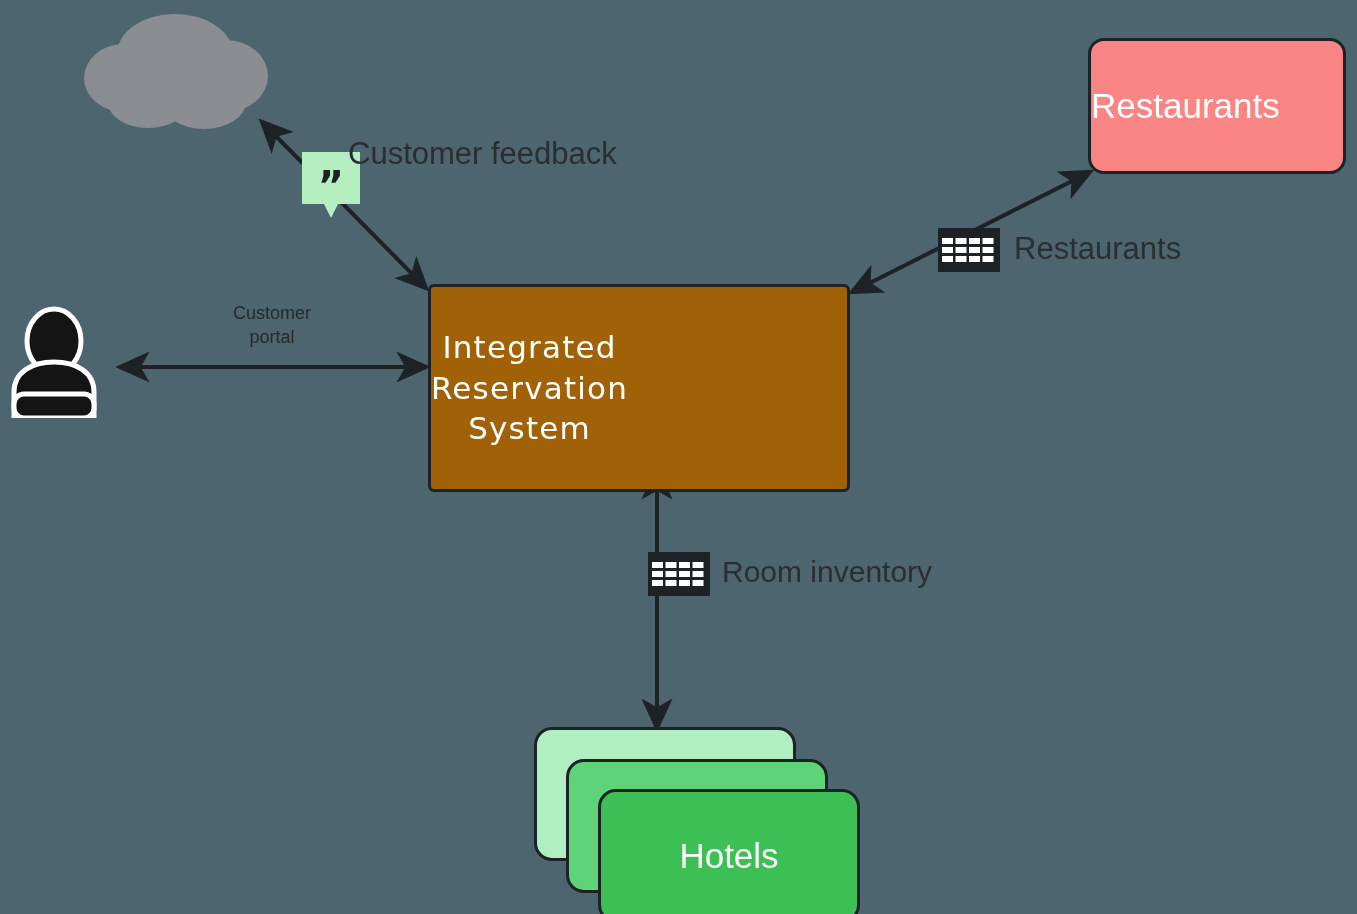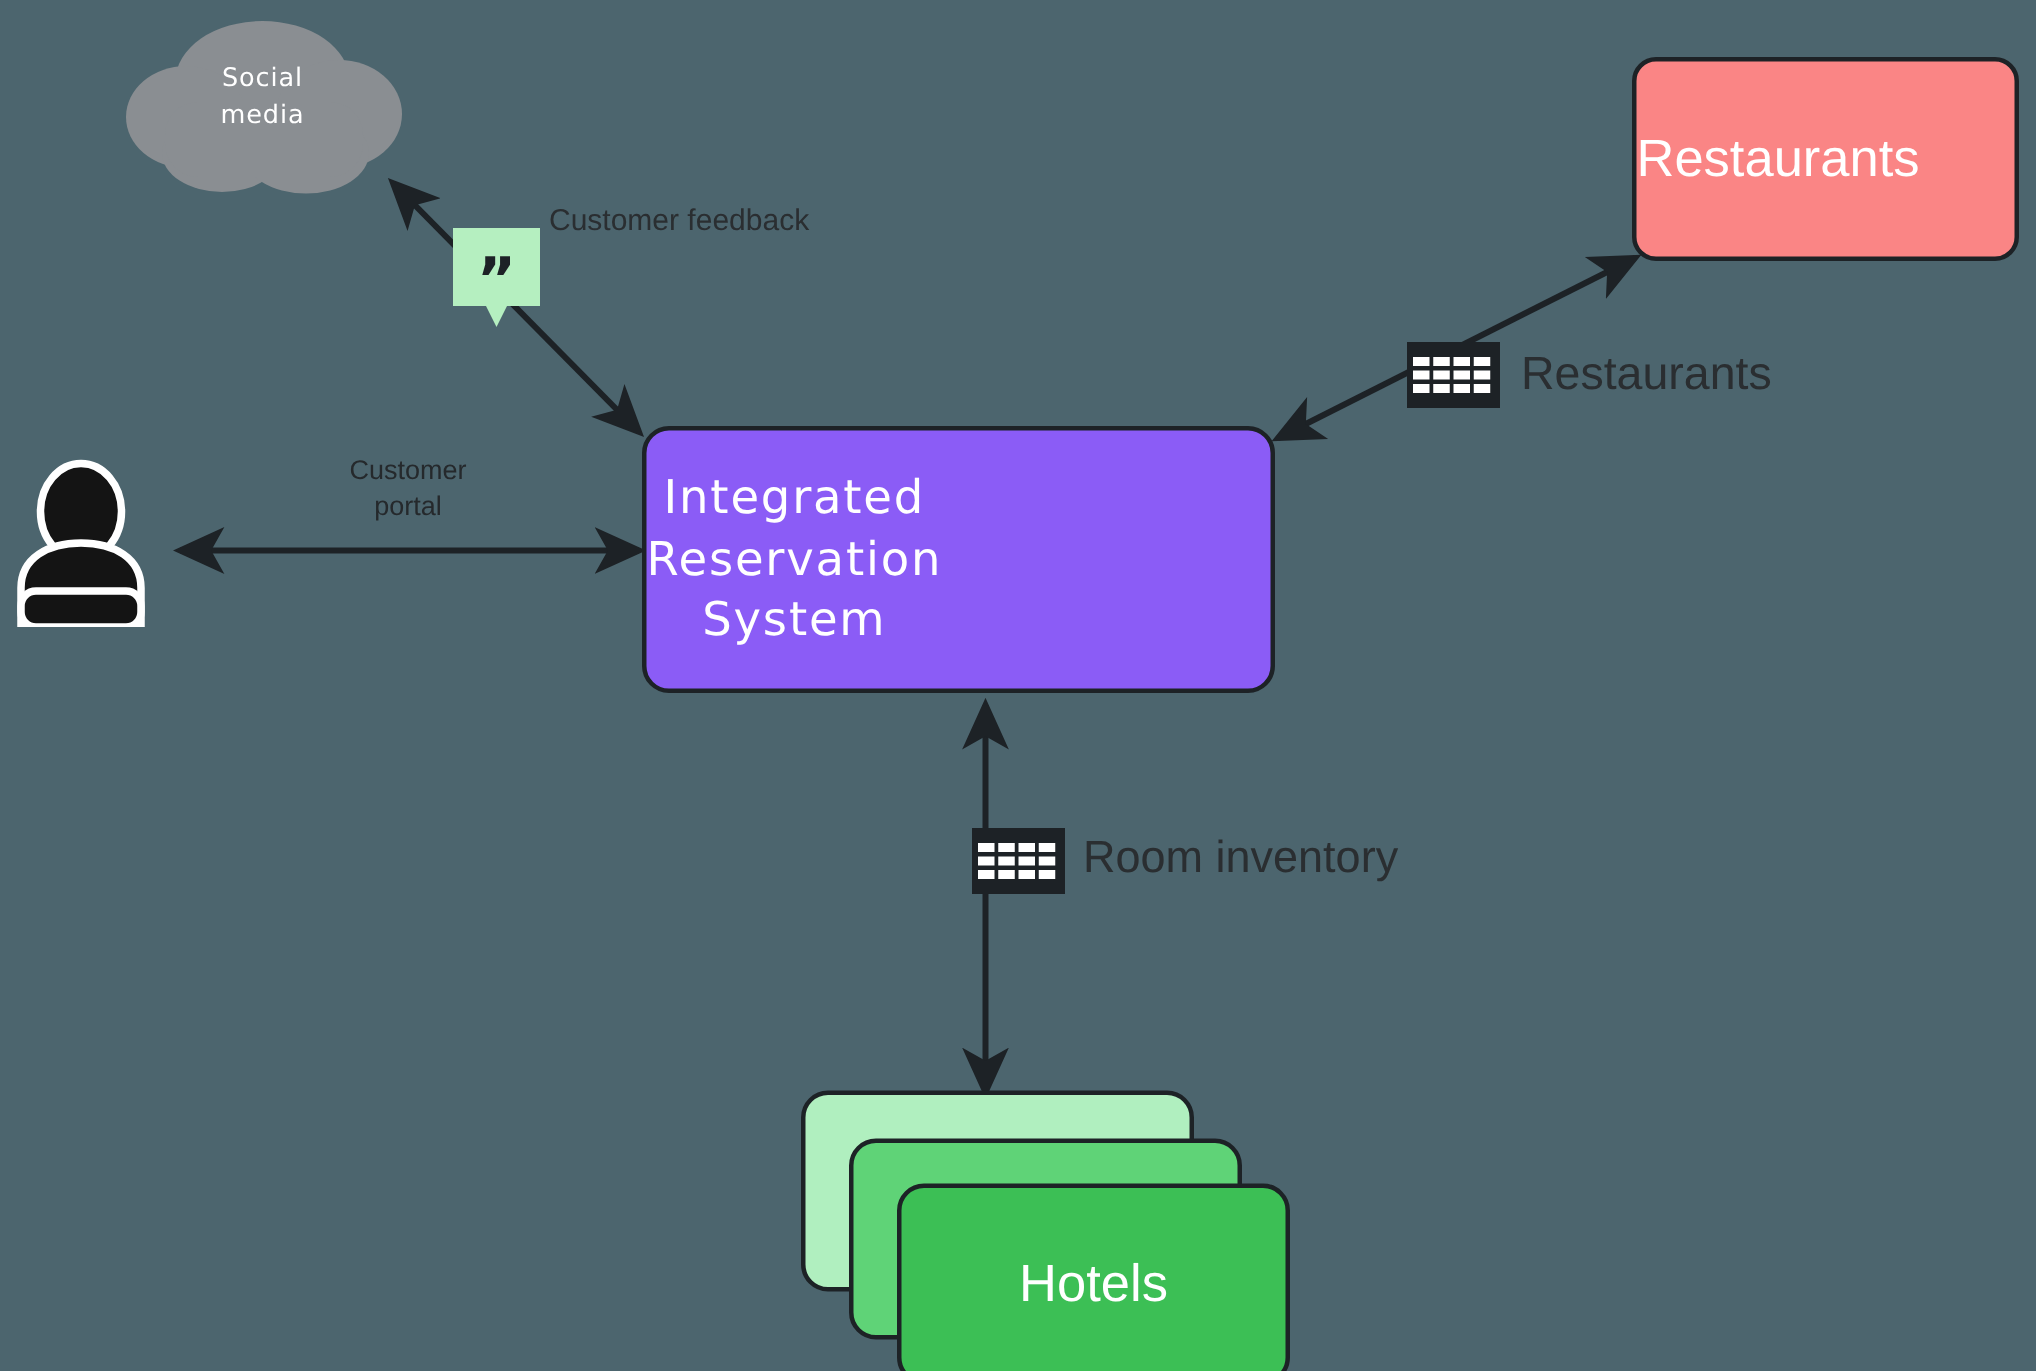--- a/index.html
+++ b/index.html
@@ -36,24 +36,24 @@
     align-items: center;
     justify-content: flex-start;
     text-align: center;
   }
 
   
   .proc-box {
     left: 428px;
     top: 284px;
     width: 422px;
-    height: 178px;
-    background: #8b5cf6;
+    height: 208px;
+    background: #a16207;
     border: 3px solid #1d2226;
-    border-radius: 18px;
+    border-radius: 6px;
     color: #ffffff;
     font-family: "DejaVu Sans", sans-serif;
     font-size: 31px;
     line-height: 1.32;
     letter-spacing: 1.2px;
     white-space: pre-line;
   }
 
   
   .rest-box {
@@ -151,24 +151,24 @@
     height: 70px;
   }
 
   
   .edge-label {
     position: absolute;
     color: #2a2e31;
     white-space: nowrap;
   }
   .lbl-feedback {
-    left: 366px;
+    left: 348px;
     top: 136px;
     font-family: "Liberation Sans", sans-serif;
-    font-size: 20px;
+    font-size: 31px;
   }
   .lbl-availability {
     left: 1014px;
     top: 231px;
     font-family: "Liberation Sans", sans-serif;
     font-size: 31px;
   }
   .lbl-roominv {
     left: 722px;
     top: 555px;
@@ -230,22 +230,20 @@
     <svg width="190" height="120" viewBox="0 0 190 120">
       <g fill="#8a8e92">
         <ellipse cx="95" cy="42" rx="58" ry="40"></ellipse>
         <ellipse cx="44" cy="66" rx="40" ry="34"></ellipse>
         <ellipse cx="146" cy="64" rx="42" ry="36"></ellipse>
         <ellipse cx="68" cy="90" rx="40" ry="26"></ellipse>
         <ellipse cx="124" cy="90" rx="42" ry="27"></ellipse>
         <rect x="30" y="56" width="132" height="50" rx="22"></rect>
       </g>
     </svg>
-    <div class="cloud-label">Social
-media</div>
   </div>
 
   <div class="quote-wrap">
     <svg width="58" height="70" viewBox="0 0 58 70">
       <path d="M0,0 H58 V52 H36 L29,66 L22,52 H0 Z" fill="#b5efc0"></path>
       <text x="29" y="48" text-anchor="middle" font-family="DejaVu Sans, sans-serif" font-size="40" font-weight="bold" fill="#1d2226">”</text>
     </svg>
   </div>
 
   <div class="edge-label lbl-feedback">Customer feedback</div>

